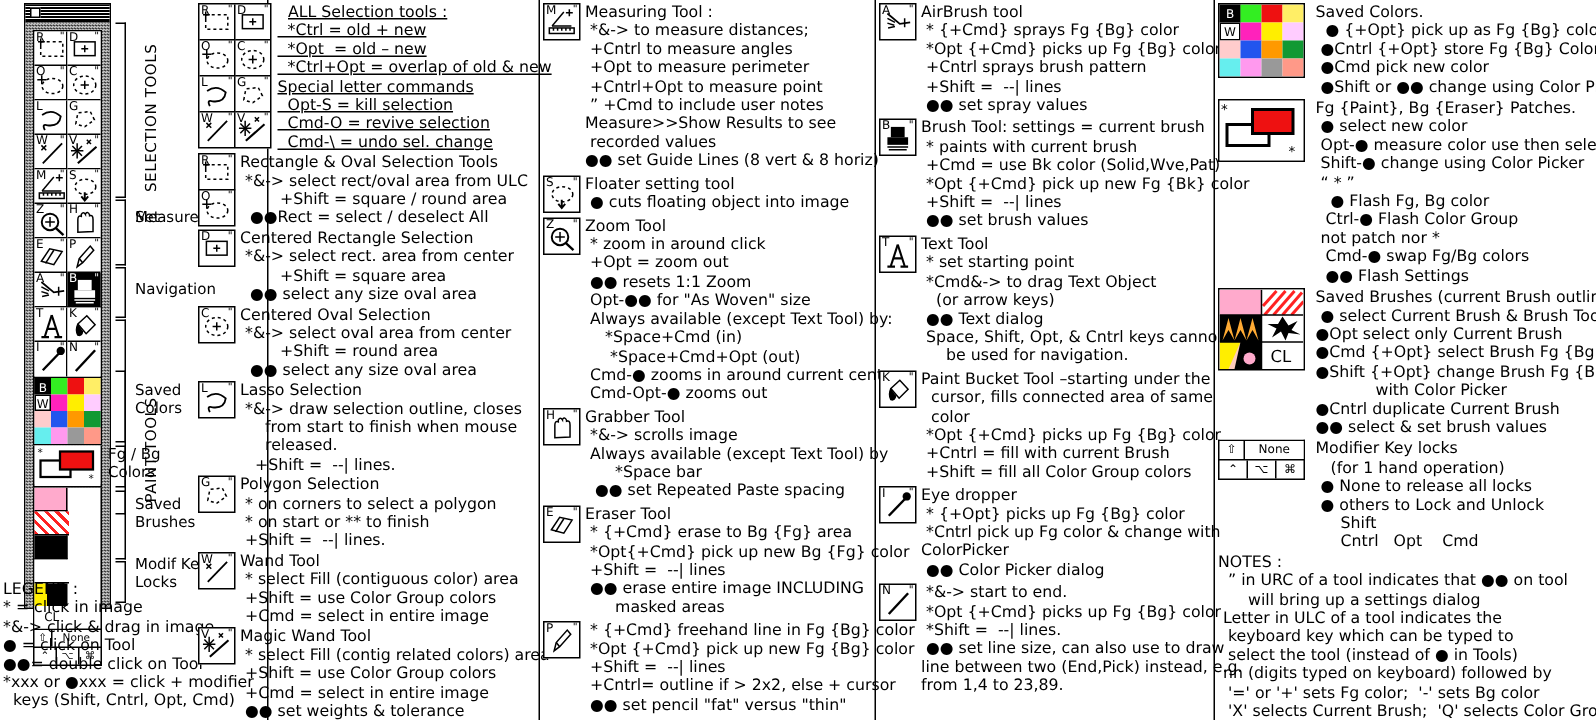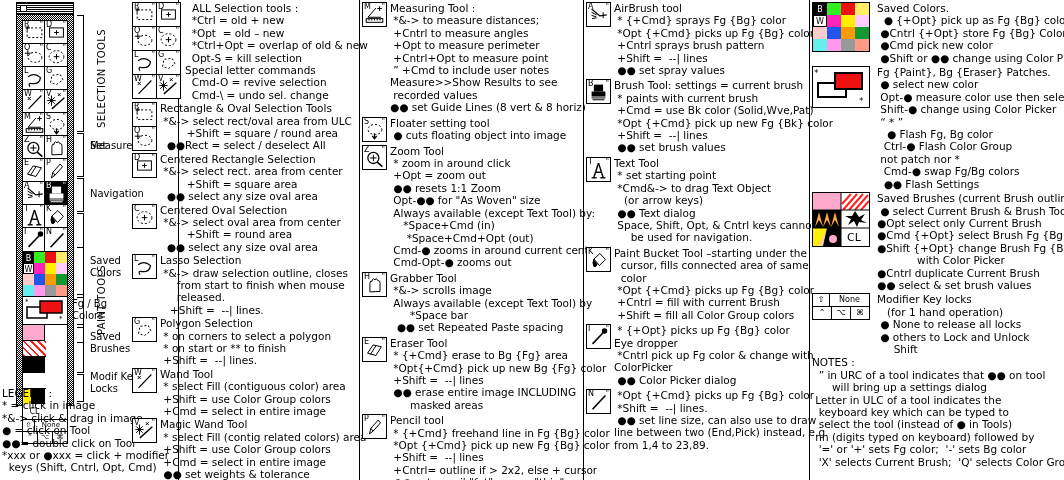--- a/index.html
+++ b/index.html
@@ -478,28 +478,28 @@
           <line x1="6.44" y1="5.52" x2="6.44" y2="15.64"></line>
                       <line x1="2.3000000000000003" y1="10.58" x2="10.58" y2="10.58"></line>
           <line x1="12.88" y1="3.22" x2="15.64" y2="5.98"></line>
                       <line x1="15.64" y1="3.22" x2="12.88" y2="5.98"></line>
                     </g>
                   </svg></div>
               </div>
             </div>
           </div>
       </div>
-      <div class="lines" style="margin-left:3px;">
+      <div class="lines" style="margin-left:3px;text-decoration:underline;">
         <div class="txt ind1">ALL Selection tools :</div>
         <div id="col2-all-lines">
             <div class="txt">  *Ctrl = old + new</div>
             <div class="txt">  *Opt  = old – new</div>
             <div class="txt">  *Ctrl+Opt = overlap of old &amp; new</div>
+            <div class="txt">Special letter commands</div>
             <div class="txt">  Opt-S = kill selection</div>
-            <div class="txt">Special letter commands</div>
             <div class="txt">  Cmd-O = revive selection</div>
             <div class="txt">  Cmd-\ = undo sel. change</div>
           </div>
       </div>
     </div>
     <div id="col2-entries" style="margin-top:1px;">
         <div class="entry">
           <div style="flex: 0 0 auto;">
             <div class="ibox" style="width: 25px; height: 25px;"><span class="klet">R</span><span class="dd">"</span><svg width="23" height="23" viewBox="0 0 23 23">
                 <rect x="4.14" y="6.8999999999999995" width="14.72" height="9.66" fill="none" stroke="#000" stroke-dasharray="2 2"></rect>
@@ -706,21 +706,20 @@
           <div class="txt">      masked areas</div>
         </div>
       </div>
       <div style="height: 2px;"></div>
       <div class="entry">
         <div class="ibox"><span class="klet">P</span><span class="dd">"</span><svg width="23" height="23" viewBox="0 0 23 23">
             <polygon points="6.44,18.86 7.82,13.34 15.180000000000001,5.06 17.48,7.82 10.12,16.099999999999998" fill="none" stroke="#000"></polygon>
           <line x1="7.82" y1="13.34" x2="10.12" y2="16.099999999999998" stroke="#000"></line>
           </svg></div>
         <div class="lines">
-          <div class="txt">Pencil tool</div>
           <div class="txt"> * {+Cmd} freehand line in Fg {Bg} color</div>
           <div class="txt"> *Opt {+Cmd} pick up new Fg {Bg} color</div>
           <div class="txt"> +Shift =  --| lines</div>
           <div class="txt"> +Cntrl= outline if &gt; 2x2, else + cursor</div>
           <div class="txt"> ●● set pencil "fat" versus "thin"</div>
         </div>
       </div>
     </div>
 
   <div class="col" id="col4" style="left:586px; top:2px; width:222px;">
@@ -798,33 +797,34 @@
           <div class="txt"> +Shift = fill all Color Group colors</div>
         </div>
       </div>
       <div style="height: 2px;"></div>
       <div class="entry">
         <div class="ibox"><span class="klet">I</span><span class="dd">"</span><svg width="23" height="23" viewBox="0 0 23 23">
             <line x1="5.52" y1="18.86" x2="16.099999999999998" y2="7.82" stroke="#000" stroke-width="1.6"></line>
           <circle cx="17.48" cy="5.98" r="2.76" fill="#000"></circle>
           </svg></div>
         <div class="lines">
+          <div class="txt">Eye dropper</div>
           <div class="txt"> * {+Opt} picks up Fg {Bg} color</div>
-          <div class="txt">Eye dropper</div>
           <div class="txt"> *Cntrl pick up Fg color &amp; change with</div>
           <div class="txt">ColorPicker</div>
           <div class="txt"> ●● Color Picker dialog</div>
         </div>
       </div>
       <div style="height: 2px;"></div>
       <div class="entry">
         <div class="ibox"><span class="klet">N</span><span class="dd">"</span><svg width="23" height="23" viewBox="0 0 23 23">
             <line x1="5.52" y1="19.32" x2="18.400000000000002" y2="5.52" stroke="#000" stroke-width="1.6"></line>
           </svg></div>
         <div class="lines">
+          <div class="txt"> *&amp;-&gt; start to end.</div>
           <div class="txt"> *Opt {+Cmd} picks up Fg {Bg} color</div>
           <div class="txt"> *Shift =  --| lines.</div>
           <div class="txt"> ●● set line size, can also use to draw</div>
           <div class="txt">line between two (End,Pick) instead, e.g.</div>
           <div class="txt">from 1,4 to 23,89.</div>
         </div>
       </div>
       <div style="height: 2px;"></div>
     </div>
 
@@ -950,20 +950,21 @@
           <div style="flex:1;height:12px;text-align:center;font-size:8px;line-height:12px;">⌘</div>
         </div>
       </div>
       <div class="lines" style="margin-left:4px;">
         <div class="txt">Modifier Key locks</div>
         <div id="c5-mod-lines">
             <div class="txt">   (for 1 hand operation)</div>
             <div class="txt"> ● None to release all locks</div>
             <div class="txt"> ● others to Lock and Unlock</div>
             <div class="txt">     Shift</div>
+            <div class="txt">     Cntrl   Opt    Cmd</div>
           </div>
       </div>
     </div>
 
     <div style="margin-top:1px;">
       <div class="txt">NOTES :</div>
       <div id="c5-notes-lines">
           <div class="txt">  ” in URC of a tool indicates that ●● on tool</div>
           <div class="txt">      will bring up a settings dialog</div>
           <div class="txt"> Letter in ULC of a tool indicates the</div>

